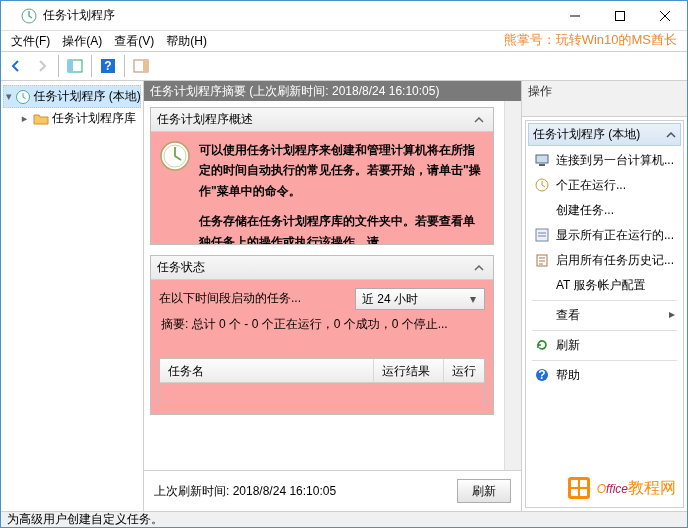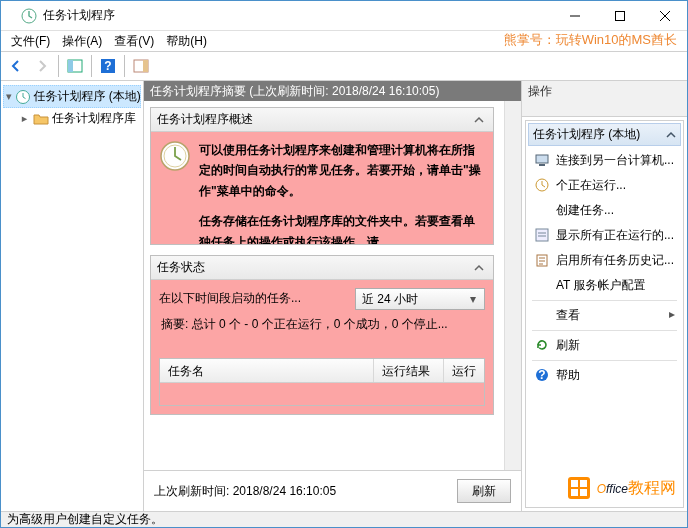--- a/index.html
+++ b/index.html
@@ -52,21 +52,21 @@
     
     .actions { width:165px; background:#fff; display:flex; flex-direction:column; }
     .actions-head { height:36px; background:#f1f1f1; border-bottom:1px solid #d0d0d0; padding:2px 6px; font-size:12px; color:#333; }
     .actions-body { flex:1; border:1px solid #d0d0d0; margin:3px; background:#fff; overflow:hidden; }
     .act-group-h { background:linear-gradient(#eaf1f9,#d7e5f3); border:1px solid #b8ceea; margin:2px; padding:2px 4px; display:flex; align-items:center; justify-content:space-between; font-size:12px; }
     .act-item { display:flex; align-items:flex-start; gap:6px; padding:4px 8px; font-size:12px; white-space:nowrap; overflow:hidden; text-overflow:ellipsis; }
     .ai { width:16px; height:16px; flex-shrink:0; display:flex; align-items:center; justify-content:center; }
     .hr { height:1px; background:#e0e0e0; margin:2px 6px; }
     .statusbar { height:16px; border-top:1px solid #d0d0d0; background:#f0f0f0; display:flex; align-items:center; padding:0 6px; font-size:12px; }
     .logo { position:absolute; right:12px; bottom:26px; display:flex; align-items:center; gap:4px; font-size:20px; font-style:italic; }
-    .logo .o1{color:#ff8c00;} .logo .rest{color:#0f172a;} .logo .cn{color:#ff8c00;font-size:16px;font-style:normal;}
+    .logo .o1{color:#ff8c00;} .logo .rest{color:#be185d;} .logo .cn{color:#ff8c00;font-size:16px;font-style:normal;}
     .scrollbar-v { width:17px; background:#f0f0f0; border-left:1px solid #dedede; }
     
     svg { display:block; }
   </style>
 </head>
 <body>
 
 <div class="window">
 
   <div class="titlebar">

